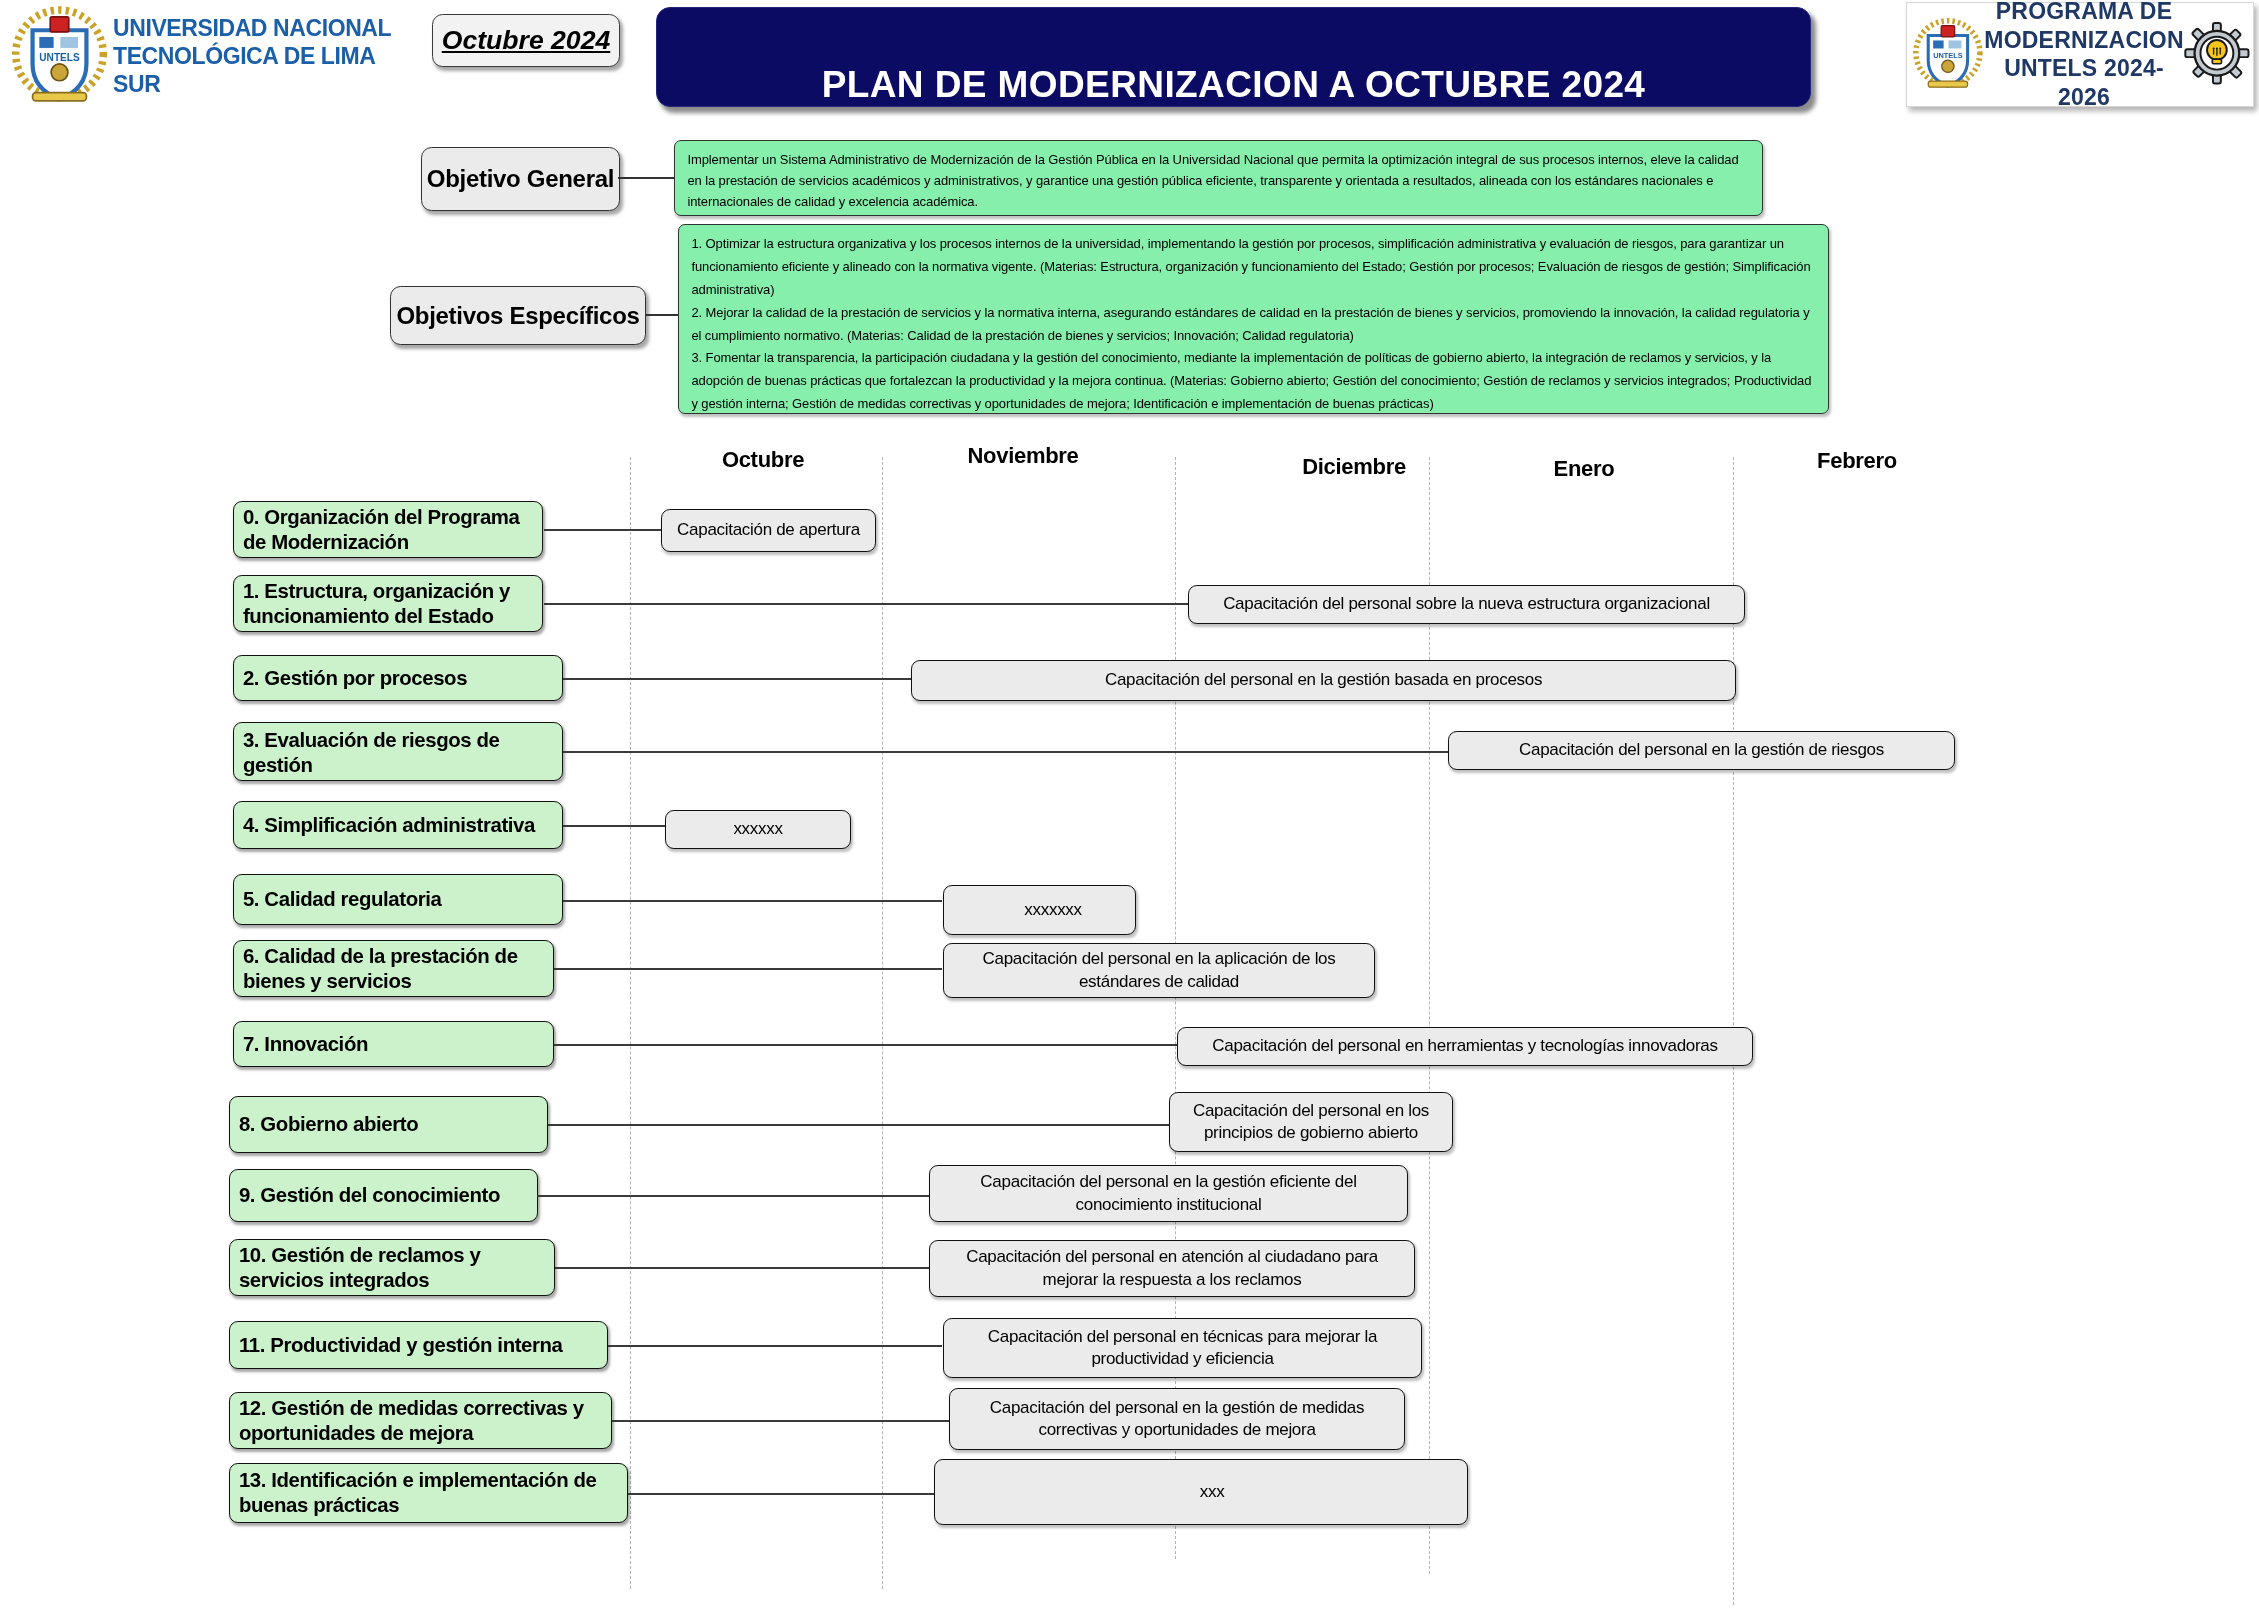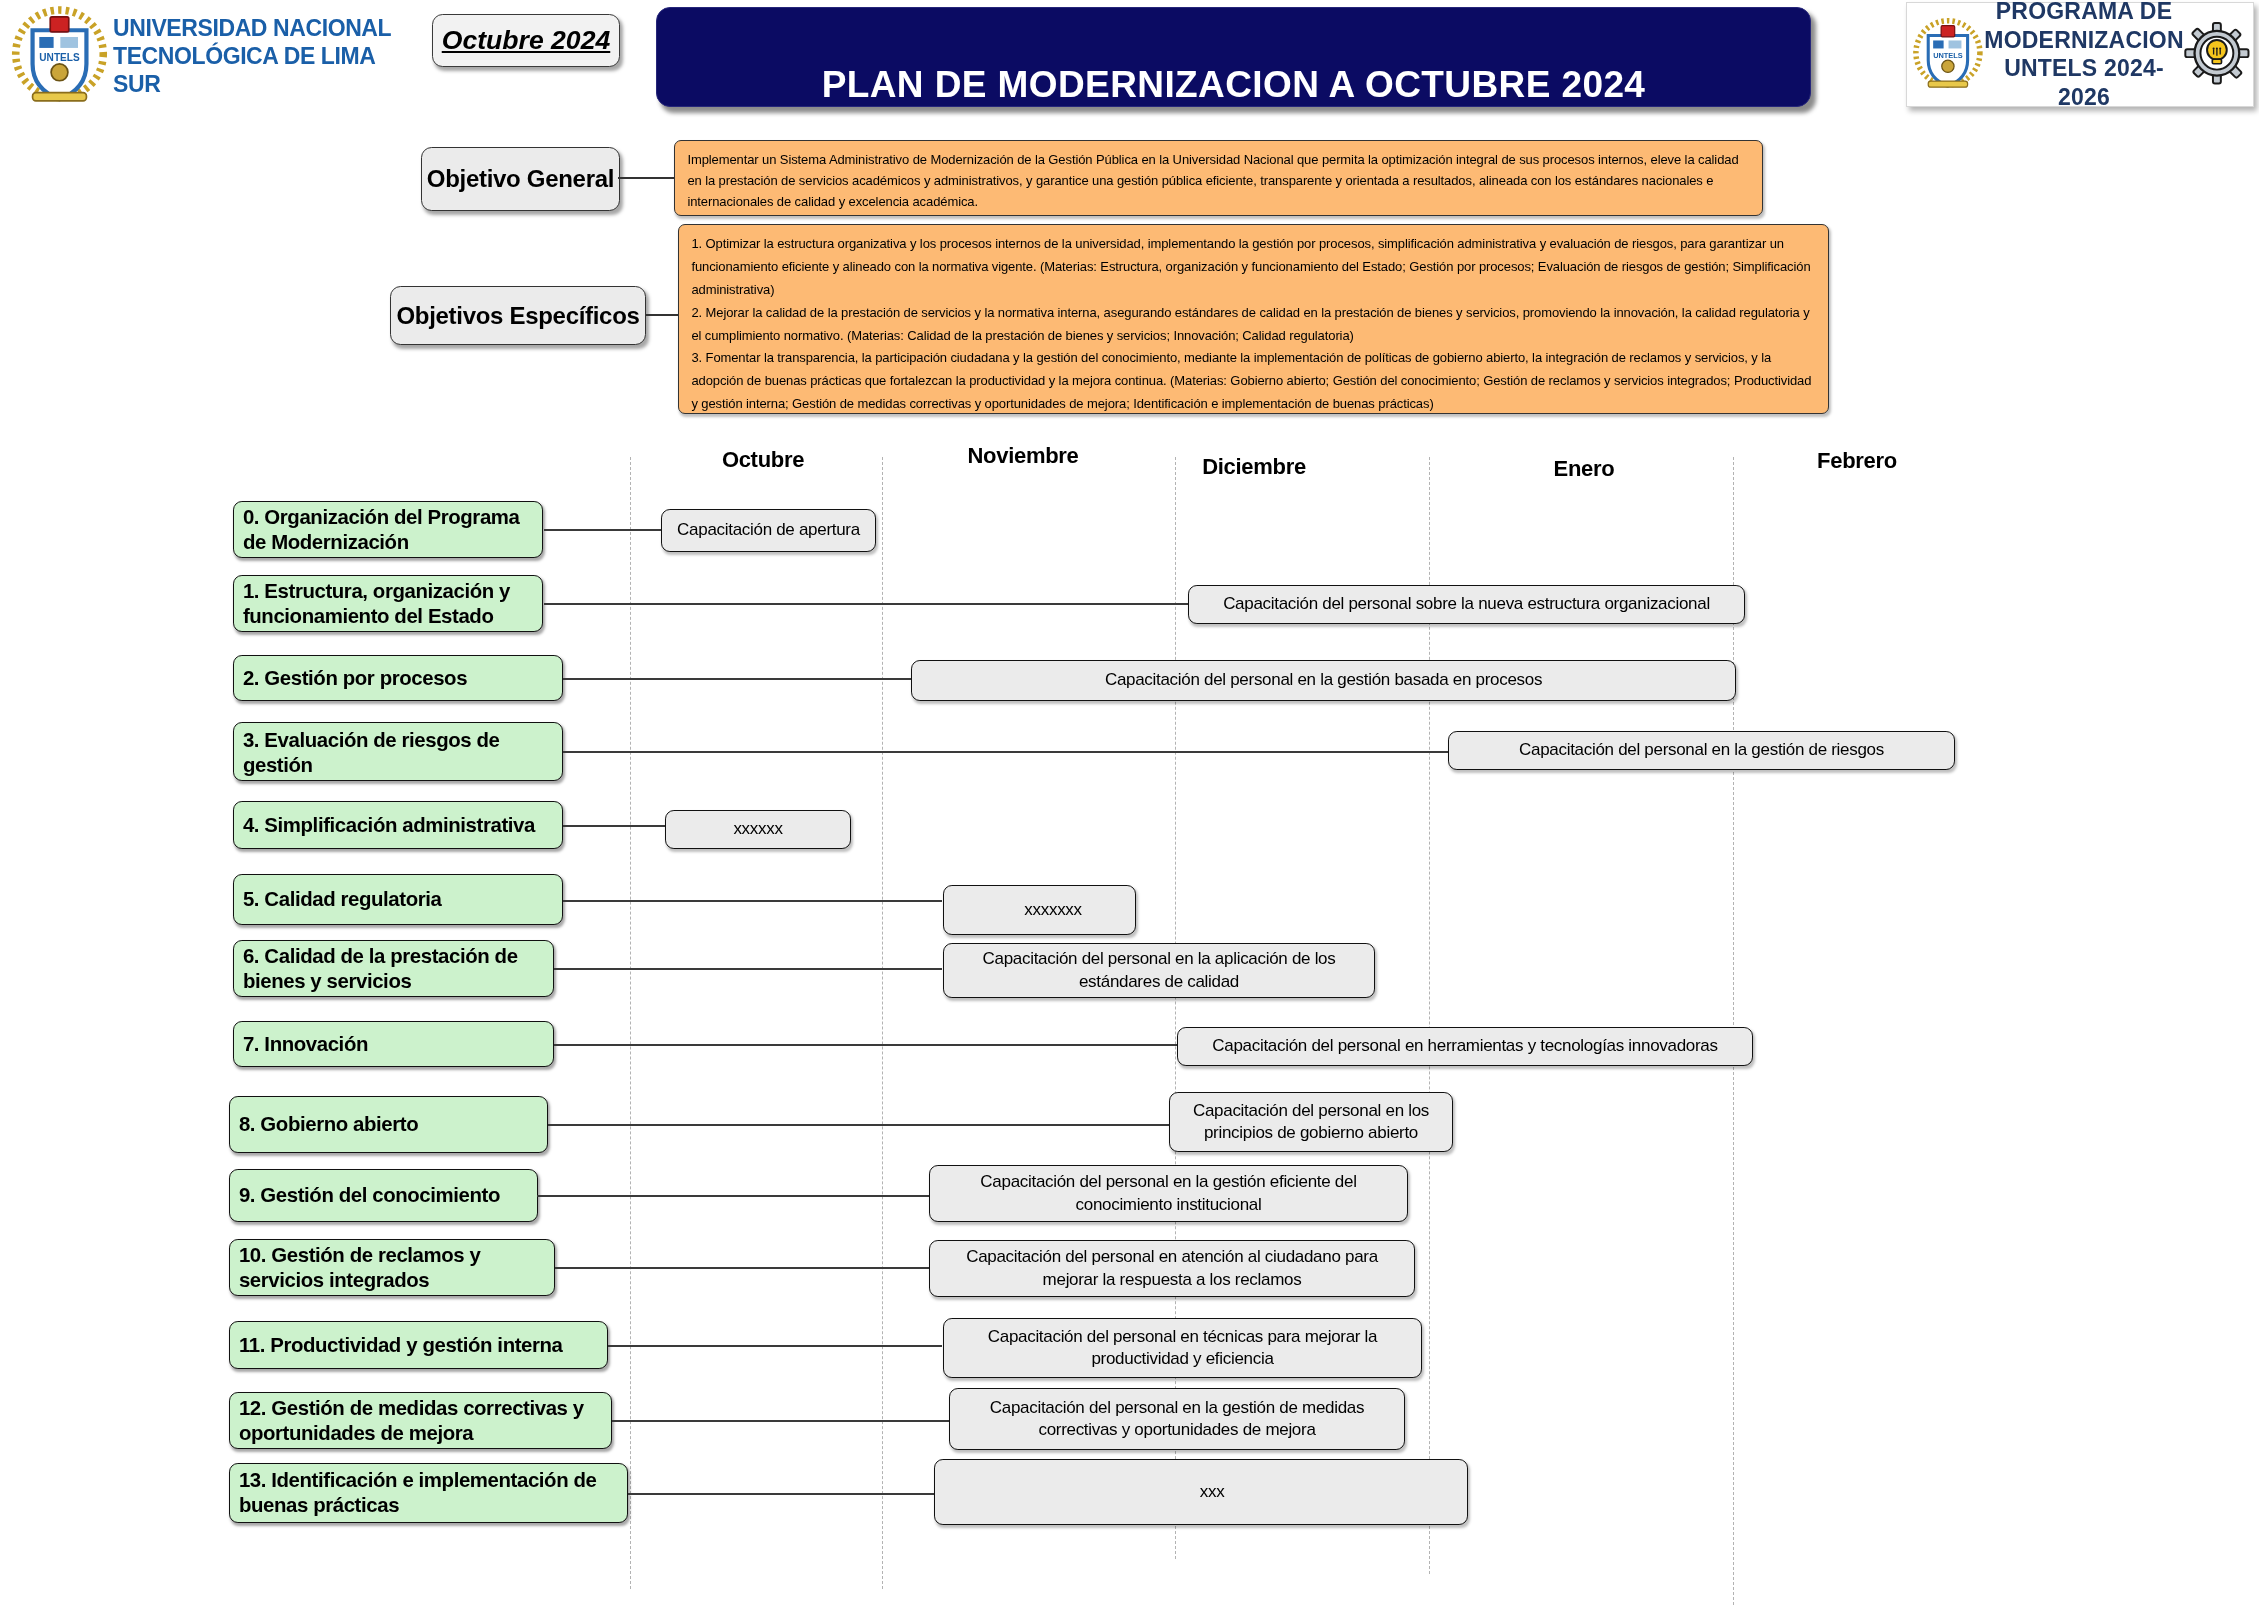--- a/index.html
+++ b/index.html
@@ -23,21 +23,21 @@
              justify-content:space-between;padding:0 3.5px;box-sizing:border-box;}
   .prog-logo-text{flex:1;text-align:center;font-weight:bold;font-size:23px;line-height:1.25;
                   color:#1f3864;letter-spacing:0.2px;}
 
   
   .label-box{background:#ebebeb;border:1.8px solid #333;border-radius:10.6px;display:flex;
              align-items:center;justify-content:center;font-weight:bold;font-size:24px;
              box-shadow:2.7px 3.5px 3.5px rgba(0,0,0,0.35);text-align:center;letter-spacing:-0.3px;}
   .obj-gen-label{left:421px;top:147px;width:197px;height:62px;}
   .obj-esp-label{left:390px;top:286px;width:254px;height:57px;}
-  .text-box{background:#fdba74;border:1.3px solid #333;border-radius:7px;box-sizing:border-box;
+  .text-box{background:#86efac;border:1.3px solid #333;border-radius:7px;box-sizing:border-box;
             padding:8px 12.4px;font-size:13px;line-height:1.62;letter-spacing:-0.1px;
             box-shadow:1.8px 2.7px 2.7px rgba(0,0,0,0.25);}
   .obj-gen-text{left:674px;top:140px;width:1089px;height:76px;}
   .obj-esp-text{left:678px;top:224px;width:1151px;height:190px;line-height:1.76;}
   .hline{background:#333;height:1.8px;}
 
   
   .gridline{border-left:1.8px dashed #b3b3b3;width:0;}
   .month-label{transform:translateX(-50%);font-weight:bold;font-size:22px;letter-spacing:-0.3px;}
 
@@ -133,21 +133,21 @@
   </div>
 
   <div id="timeline">
       <div class="abs gridline" style="left: 630px; top: 457px; height: 1132px;"></div>
       <div class="abs gridline" style="left: 882px; top: 457px; height: 1132px;"></div>
       <div class="abs gridline" style="left: 1175px; top: 457px; height: 1102px;"></div>
       <div class="abs gridline" style="left: 1429px; top: 457px; height: 1117px;"></div>
       <div class="abs gridline" style="left: 1733px; top: 457px; height: 1148px;"></div>
       <div class="abs month-label" style="left: 763px; top: 447px;">Octubre</div>
       <div class="abs month-label" style="left: 1023px; top: 443px;">Noviembre</div>
-      <div class="abs month-label" style="left: 1254px; top: 454px;">Diciembre</div>
+      <div class="abs month-label" style="left: 1354px; top: 454px;">Diciembre</div>
       <div class="abs month-label" style="left: 1584px; top: 456px;">Enero</div>
       <div class="abs month-label" style="left: 1857px; top: 448px;">Febrero</div>
     <div class="row">
       <div class="abs green-box" style="left: 233px; top: 501px; width: 310px; height: 57px;">
         <span>0. Organización del Programa de Modernización</span>
       </div>
       <div class="abs connector" style="left: 544px; top: 529px; width: 117px;"></div>
       <div class="abs gray-box" style="left: 661px; top: 509px; width: 215px; height: 43px;">
         <span>Capacitación de apertura</span>
       </div>

